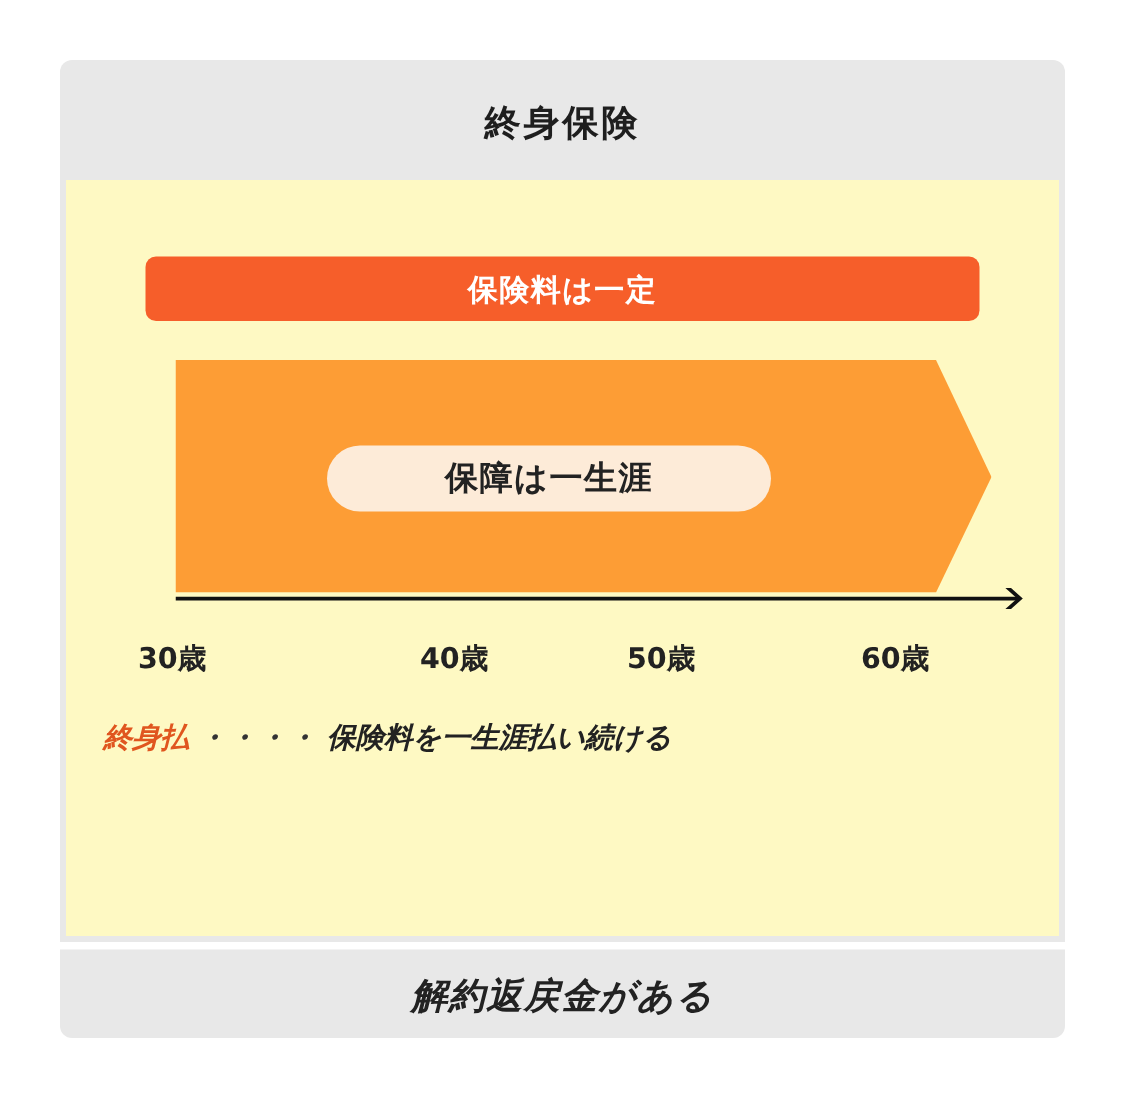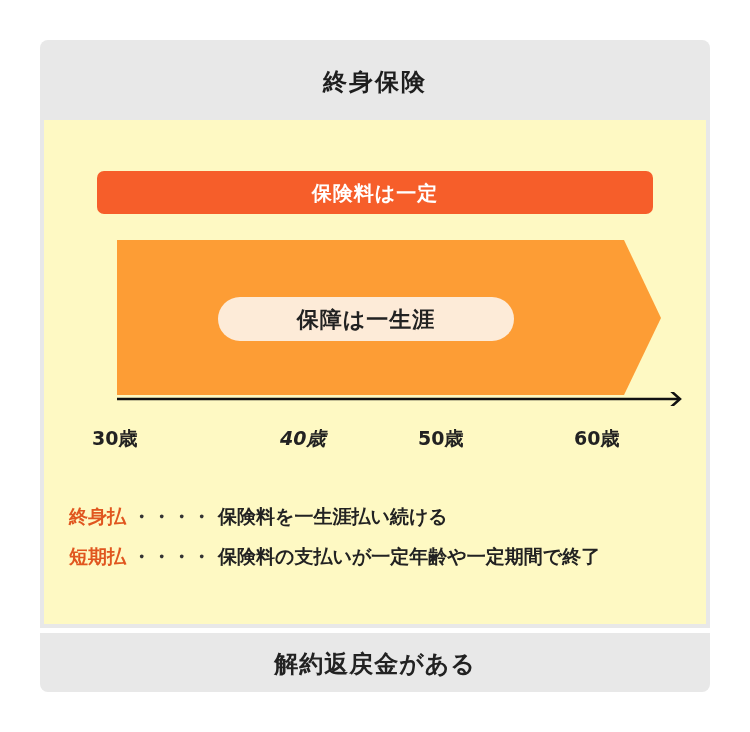--- a/index.html
+++ b/index.html
@@ -5,54 +5,51 @@
   html, body { margin:0; padding:0; background:#ffffff; }
   body { width:750px; height:732px; position:relative; font-family:"DejaVu Sans", sans-serif; color:#222; overflow:hidden; }
   .card { position:absolute; left:40px; top:40px; width:670px; height:588px; background:#e8e8e8; border-radius:8px 8px 0 0; }
   .title { position:absolute; left:0; top:0; width:670px; height:80px; line-height:84px; text-align:center; font-size:24px; font-weight:bold; color:#1e1e1e; letter-spacing:2px; }
   .body { position:absolute; left:4px; top:80px; width:662px; height:504px; background:#fef9c3; }
   .premium-bar { position:absolute; left:53px; top:51px; width:556px; height:43px; background:#f65e2a; border-radius:7px; color:#fff; font-weight:bold; font-size:20px; text-align:center; line-height:44px; letter-spacing:1px; }
   .coverage { position:absolute; left:73px; top:120px; width:544px; height:155px; }
   .pill { position:absolute; left:174px; top:177px; width:296px; height:44px; background:#fdebd8; border-radius:22px; text-align:center; line-height:46px; font-size:22px; font-weight:bold; color:#222; letter-spacing:1px; }
   .axis { position:absolute; left:73px; top:272px; width:566px; height:14px; }
   .tick { position:absolute; top:295px; font-size:19px; font-weight:bold; color:#222;margin-top:11px; }
-  .legend { position:absolute; left:25px; top:376px; }
+  .legend { position:absolute; left:25px; top:352px;font-style:italic; }
   .legend-row { height:40px; line-height:40px; font-size:19px; font-weight:bold; white-space:nowrap; }
   .legend-key { color:#e0561f; }
   .legend-dots { color:#333; margin:0 6px 0 6px; letter-spacing:1px; }
   .legend-desc { color:#222; }
-  .footer { position:absolute; left:40px; top:633px; width:670px; height:59px; background:#e8e8e8; border-radius:0 0 8px 8px; text-align:center; line-height:62px; font-size:24px; font-weight:bold; color:#222; letter-spacing:1px; }
+  .footer { position:absolute; left:40px; top:633px; width:670px; height:59px; background:#e8e8e8; border-radius:0 0 8px 8px; text-align:center; line-height:62px; font-size:24px; font-weight:bold; color:#222; letter-spacing:1px;font-style:italic; }
 </style>
 </head>
 <body>
 
 <div class="card">
   <div class="title">終身保険</div>
   <div class="body">
     <div class="premium-bar">保険料は一定</div>
 
     <svg class="coverage" viewBox="0 0 544 155" width="544" height="155">
       <polygon points="0,0 507,0 544,78 507,155 0,155" fill="#fd9d35"></polygon>
     </svg>
     <div class="pill">保障は一生涯</div>
 
     <svg class="axis" viewBox="0 0 566 14" width="566" height="14">
       <line x1="0" y1="7" x2="562" y2="7" stroke="#111" stroke-width="2.5"></line>
       <polyline points="554,-1 563,7 554,15" fill="none" stroke="#111" stroke-width="2.5"></polyline>
     </svg>
 
     <div class="tick" style="left:48px;">30歳</div>
-    <div class="tick" style="left:236px;font-style:italic;">40歳</div>
+    <div class="tick" style="left:236px;">40歳</div>
     <div class="tick" style="left:374px;">50歳</div>
     <div class="tick" style="left:530px;">60歳</div>
 
     <div class="legend">
       <div class="legend-row">
         <span class="legend-key">終身払</span><span class="legend-dots">・・・・</span><span class="legend-desc">保険料を一生涯払い続ける</span>
-      </div>
-      <div class="legend-row">
-        <span class="legend-key">短期払</span><span class="legend-dots">・・・・</span><span class="legend-desc">保険料の支払いが一定年齢や一定期間で終了</span>
       </div>
     </div>
   </div>
 </div>
 
 <div class="footer">解約返戻金がある</div>
 
 </body></html>

